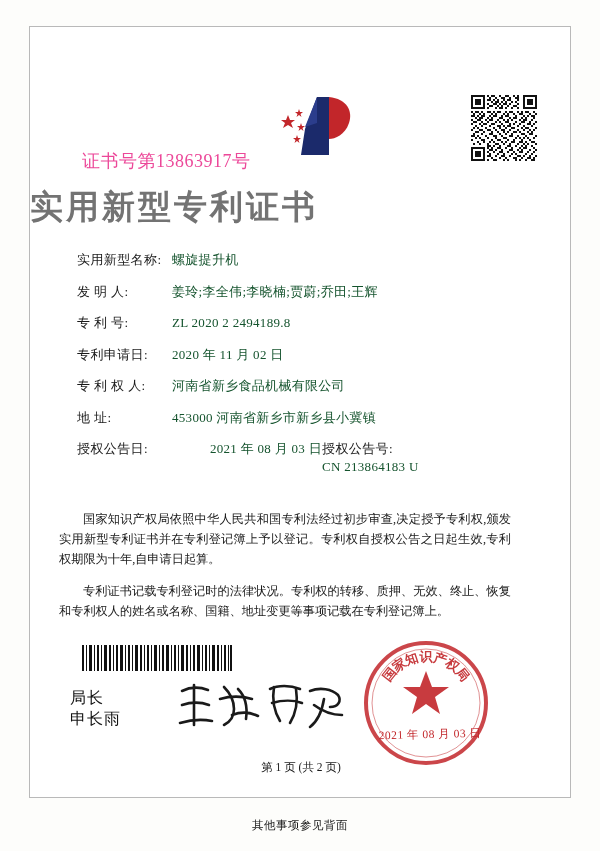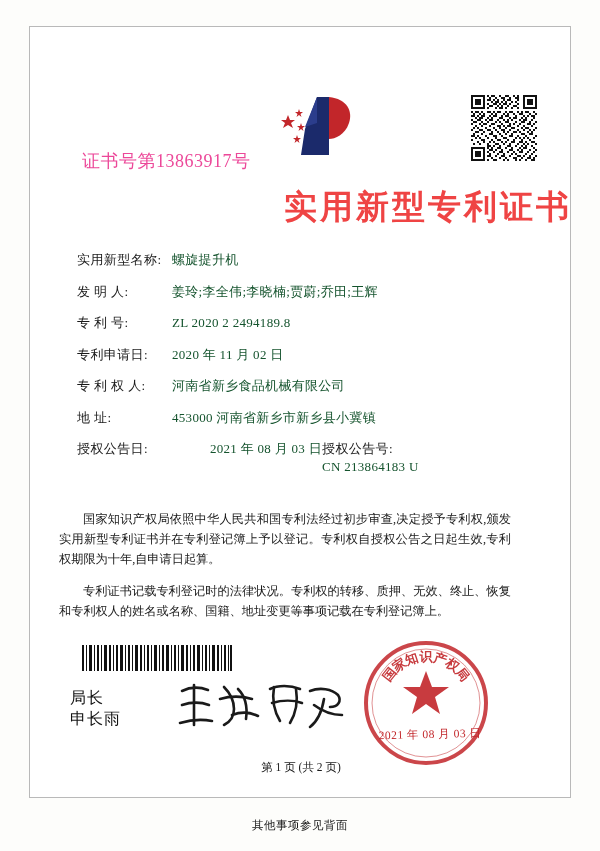--- a/index.html
+++ b/index.html
@@ -70,25 +70,25 @@
     width: 86px;
     height: 72px;
   }
 
   
   .title {
     position: absolute;
     left: 0;
     top: 158px;
     width: 542px;
-    text-align: right;
+    text-align: left;
     font-size: 33px;
     font-weight: bold;
     letter-spacing: 3px;
-    color: #ef4444;
+    color: #737373;
     font-family: "DejaVu Serif", "Liberation Serif", serif;
   }
 
   
   .fields {
     position: absolute;
     left: 47px;
     top: 224px;
     width: 450px;
   }

